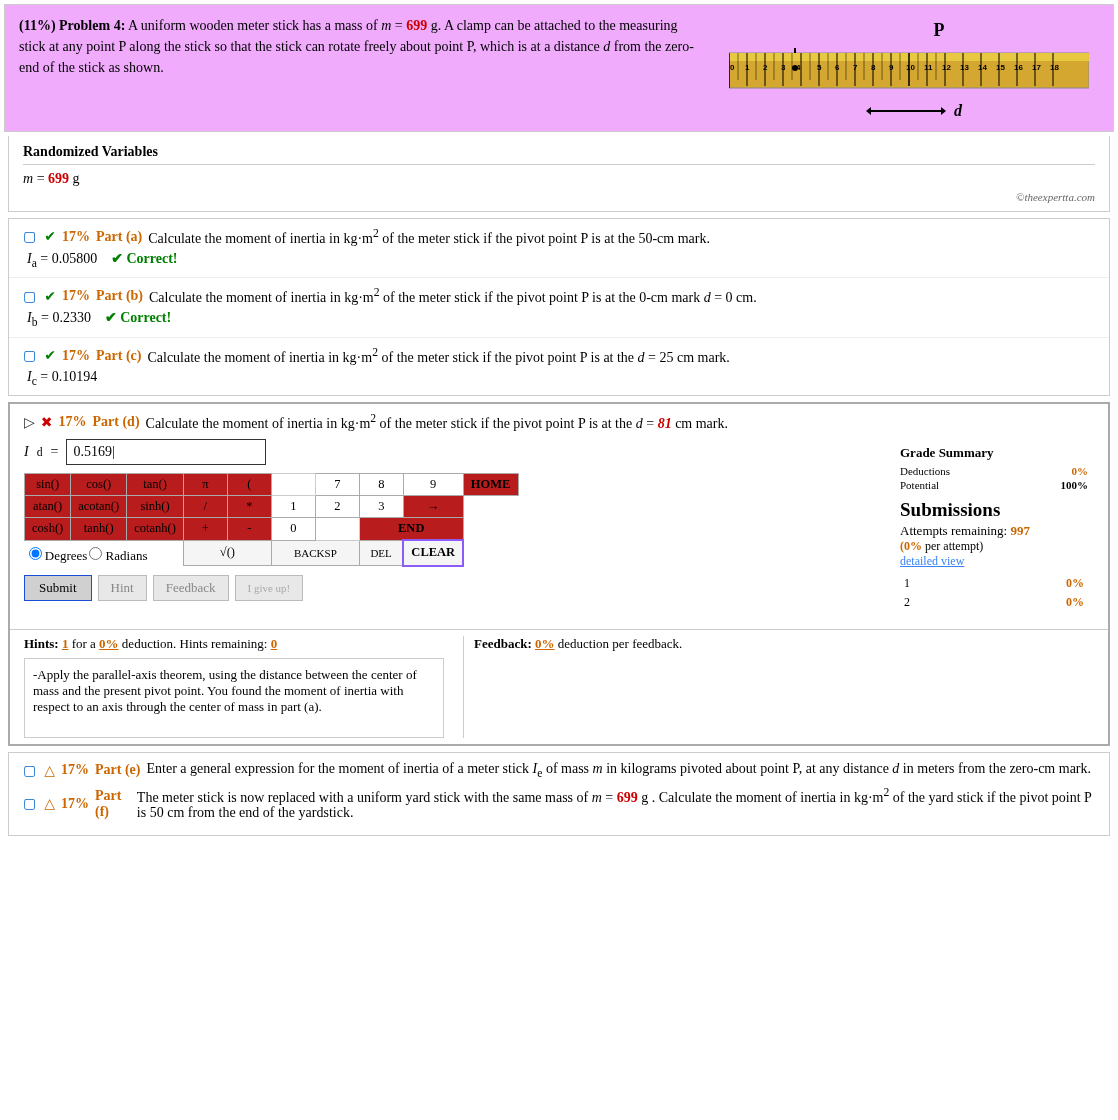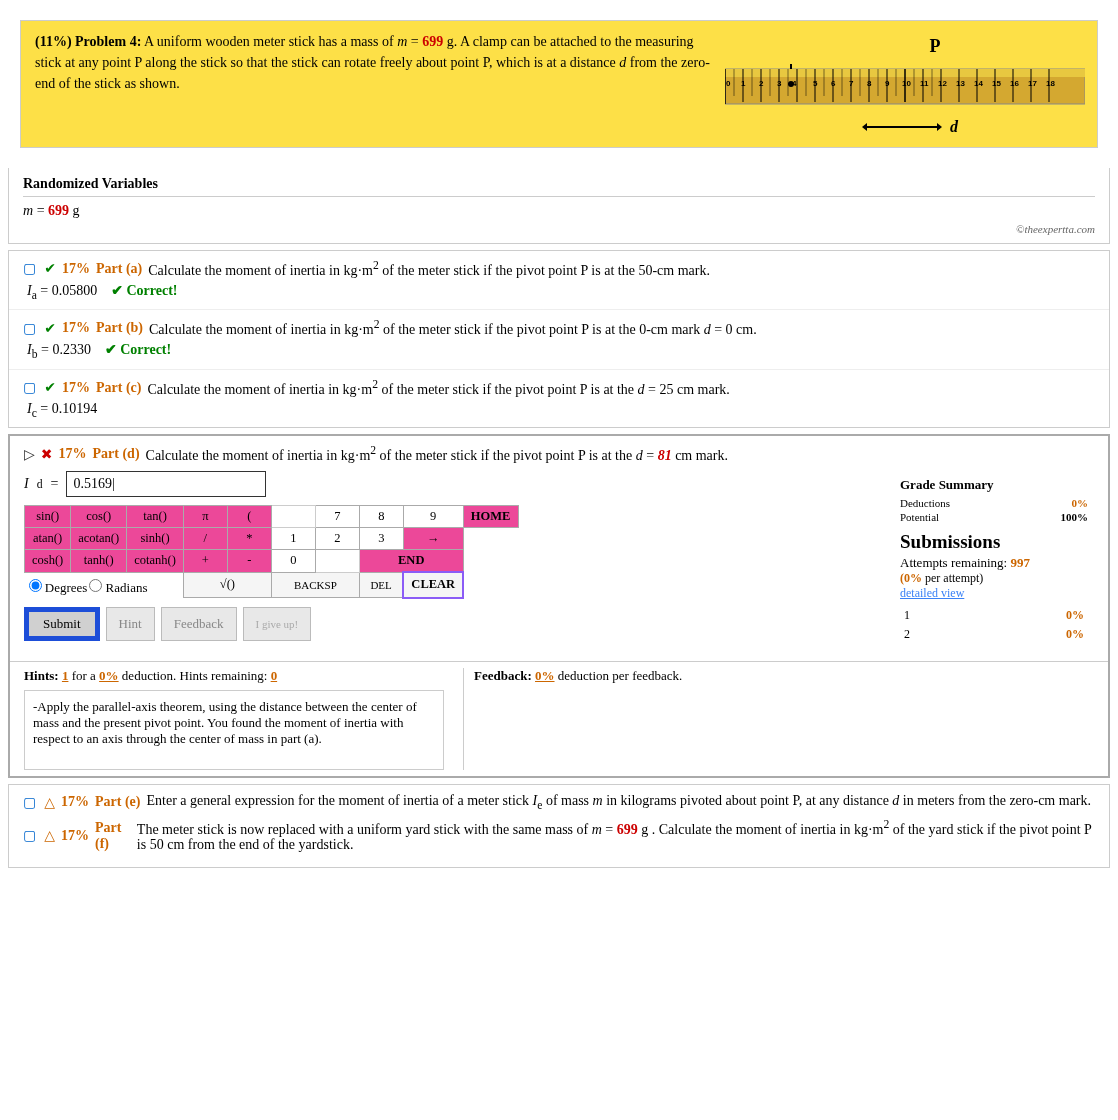--- a/index.html
+++ b/index.html
@@ -1,20 +1,20 @@
 <!DOCTYPE html>
 <html><head>
   <meta charset="utf-8">
   <style>
     * { box-sizing: border-box; margin: 0; padding: 0; }
     body { font-family: Georgia, 'Times New Roman', serif; font-size: 14px; background: #fff; color: #000; }
     .main-container { width: 1118px; min-height: 1120px; background: #fff; padding: 0; }
     
     
-    .problem-header { border: 1px solid #ccc; padding: 10px 14px; margin: 20px; background: #fde047; }
+    .problem-header { border: 1px solid #ccc; padding: 10px 14px; margin: 4px; background: #f0abfc; }
     .problem-title { font-size: 14px; line-height: 1.5; }
     .problem-title strong { font-weight: bold; }
     .red-text { color: #cc0000; font-weight: bold; }
     
     .problem-layout { display: flex; align-items: flex-start; justify-content: space-between; }
     .problem-text { flex: 0 0 680px; }
     .ruler-diagram { flex: 0 0 380px; display: flex; flex-direction: column; align-items: center; padding-top: 5px; }
     
     
     .ruler-label-p { font-size: 18px; font-weight: bold; text-align: center; margin-bottom: 2px; margin-left: 60px; }
@@ -44,29 +44,29 @@
     .calc-area { flex: 1; }
     .grade-summary { flex: 0 0 200px; padding: 6px; }
     
     
     .input-row { display: flex; align-items: center; gap: 8px; margin-bottom: 8px; }
     .answer-input { border: 1px solid #333; padding: 4px 6px; font-size: 14px; width: 200px; font-family: Georgia, serif; }
     
     
     .keypad { margin-top: 6px; }
     .keypad table { border-collapse: collapse; font-size: 12.5px; }
-    .keypad td { border: 1px solid #aaa; padding: 3px 7px; text-align: center; cursor: pointer; background: #ec4899; min-width: 44px; }
+    .keypad td { border: 1px solid #aaa; padding: 3px 7px; text-align: center; cursor: pointer; background: #b91c1c; min-width: 44px; }
     .keypad-wide { min-width: 55px !important; }
     
     
     .radio-row { display: flex; align-items: center; gap: 2px; margin-top: 4px; font-size: 13px; }
     
     
     .action-buttons { display: flex; gap: 6px; margin-top: 8px; }
-    .btn-submit { background: #d0d0d0; border: 5px solid #1d4ed8; padding: 4px 14px; font-size: 13px; cursor: pointer; font-family: Georgia, serif; }
+    .btn-submit { background: #d0d0d0; border: 1px solid #1d4ed8; padding: 4px 14px; font-size: 13px; cursor: pointer; font-family: Georgia, serif; }
     .btn-hint { background: #e8e8e8; border: 1px solid #bbb; padding: 4px 12px; font-size: 13px; cursor: pointer; color: #888; font-family: Georgia, serif; }
     .btn-feedback { background: #e8e8e8; border: 1px solid #bbb; padding: 4px 12px; font-size: 13px; cursor: pointer; color: #888; font-family: Georgia, serif; }
     .btn-igiveup { background: #e8e8e8; border: 1px solid #bbb; padding: 4px 12px; font-size: 11px; cursor: pointer; color: #aaa; font-family: Georgia, serif; }
     
     
     .grade-summary-title { font-weight: bold; font-size: 13px; margin-bottom: 4px; }
     .grade-row { display: flex; justify-content: space-between; font-size: 11px; margin-bottom: 2px; }
     .orange-text { color: #cc6600; font-weight: bold; }
     .submissions-title { font-weight: bold; font-size: 19px; margin-top: 8px; margin-bottom: 2px; }
     .attempts-row { font-size: 13px; }

